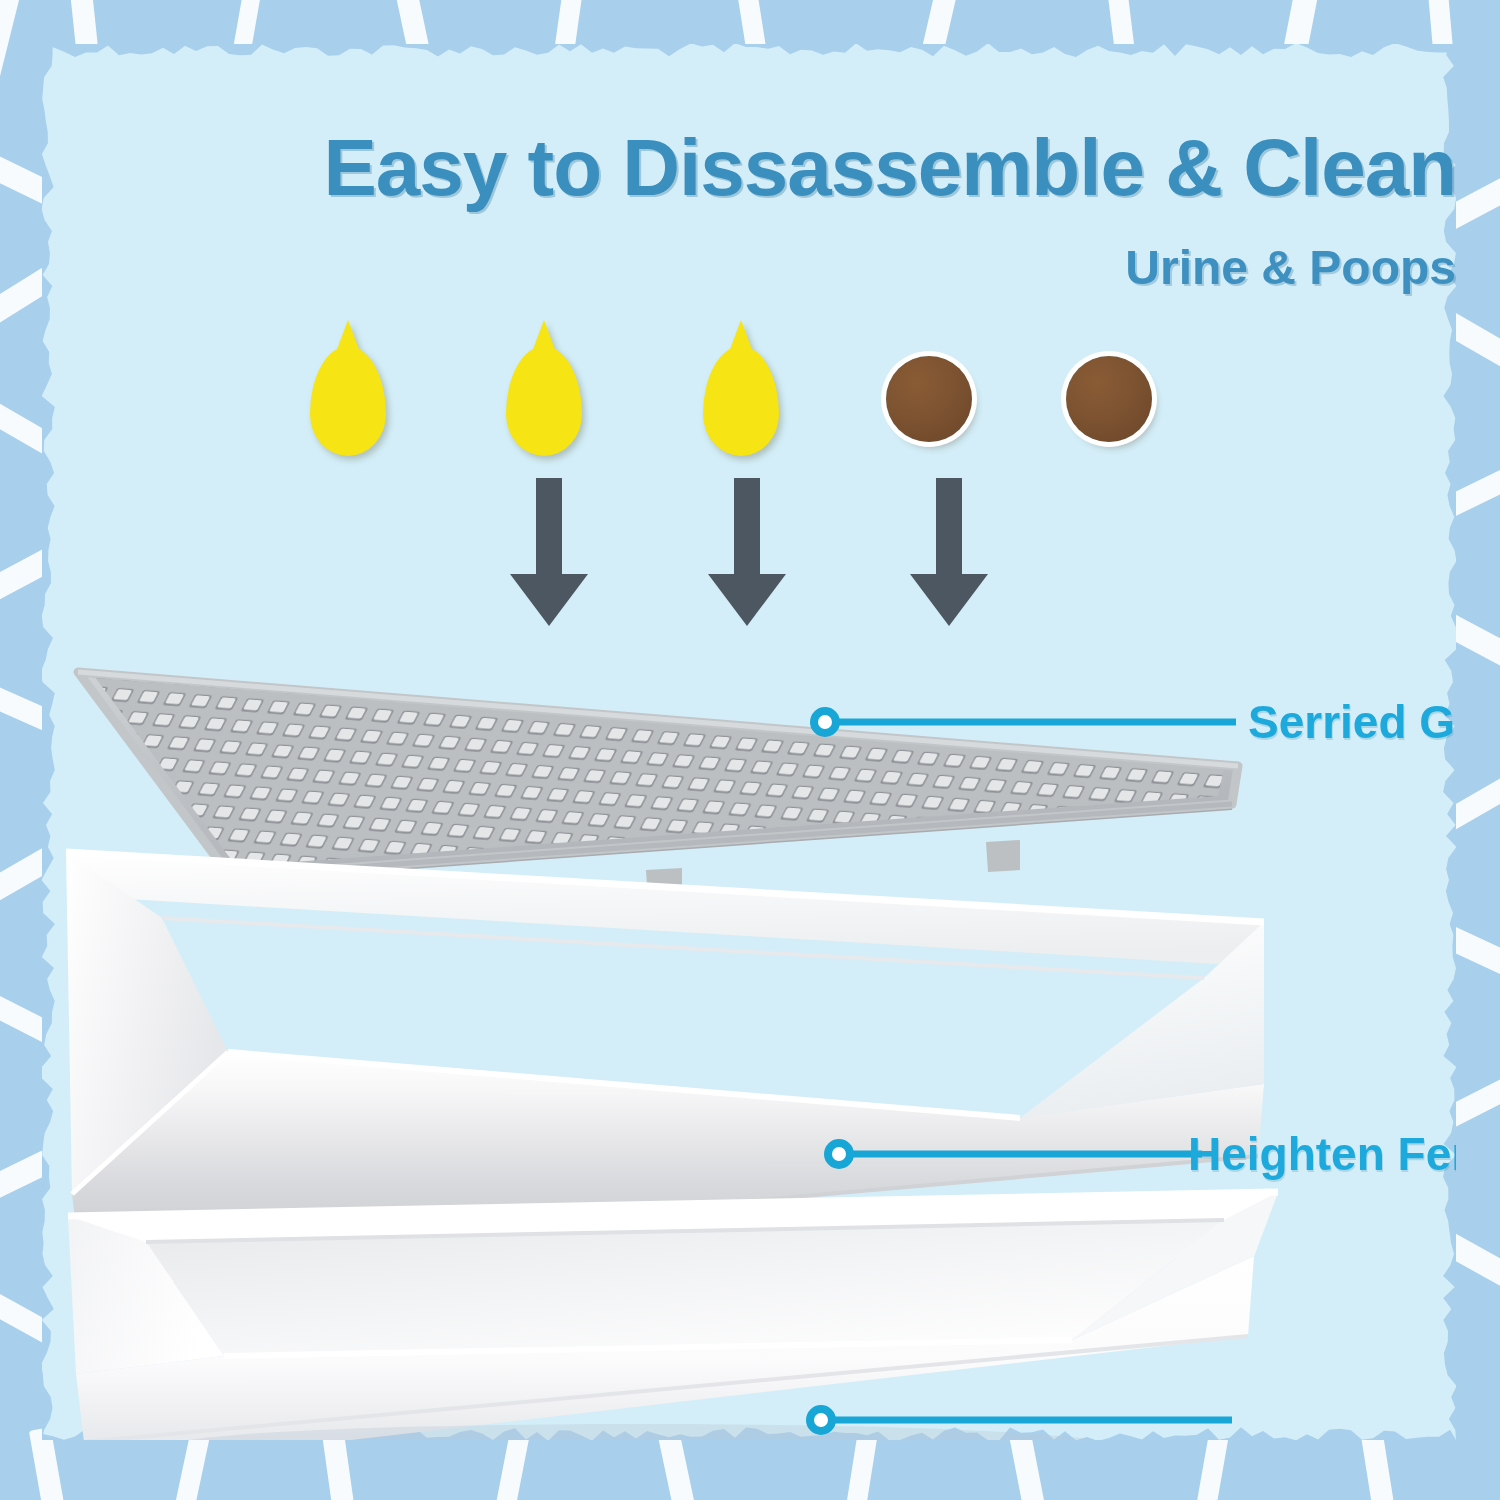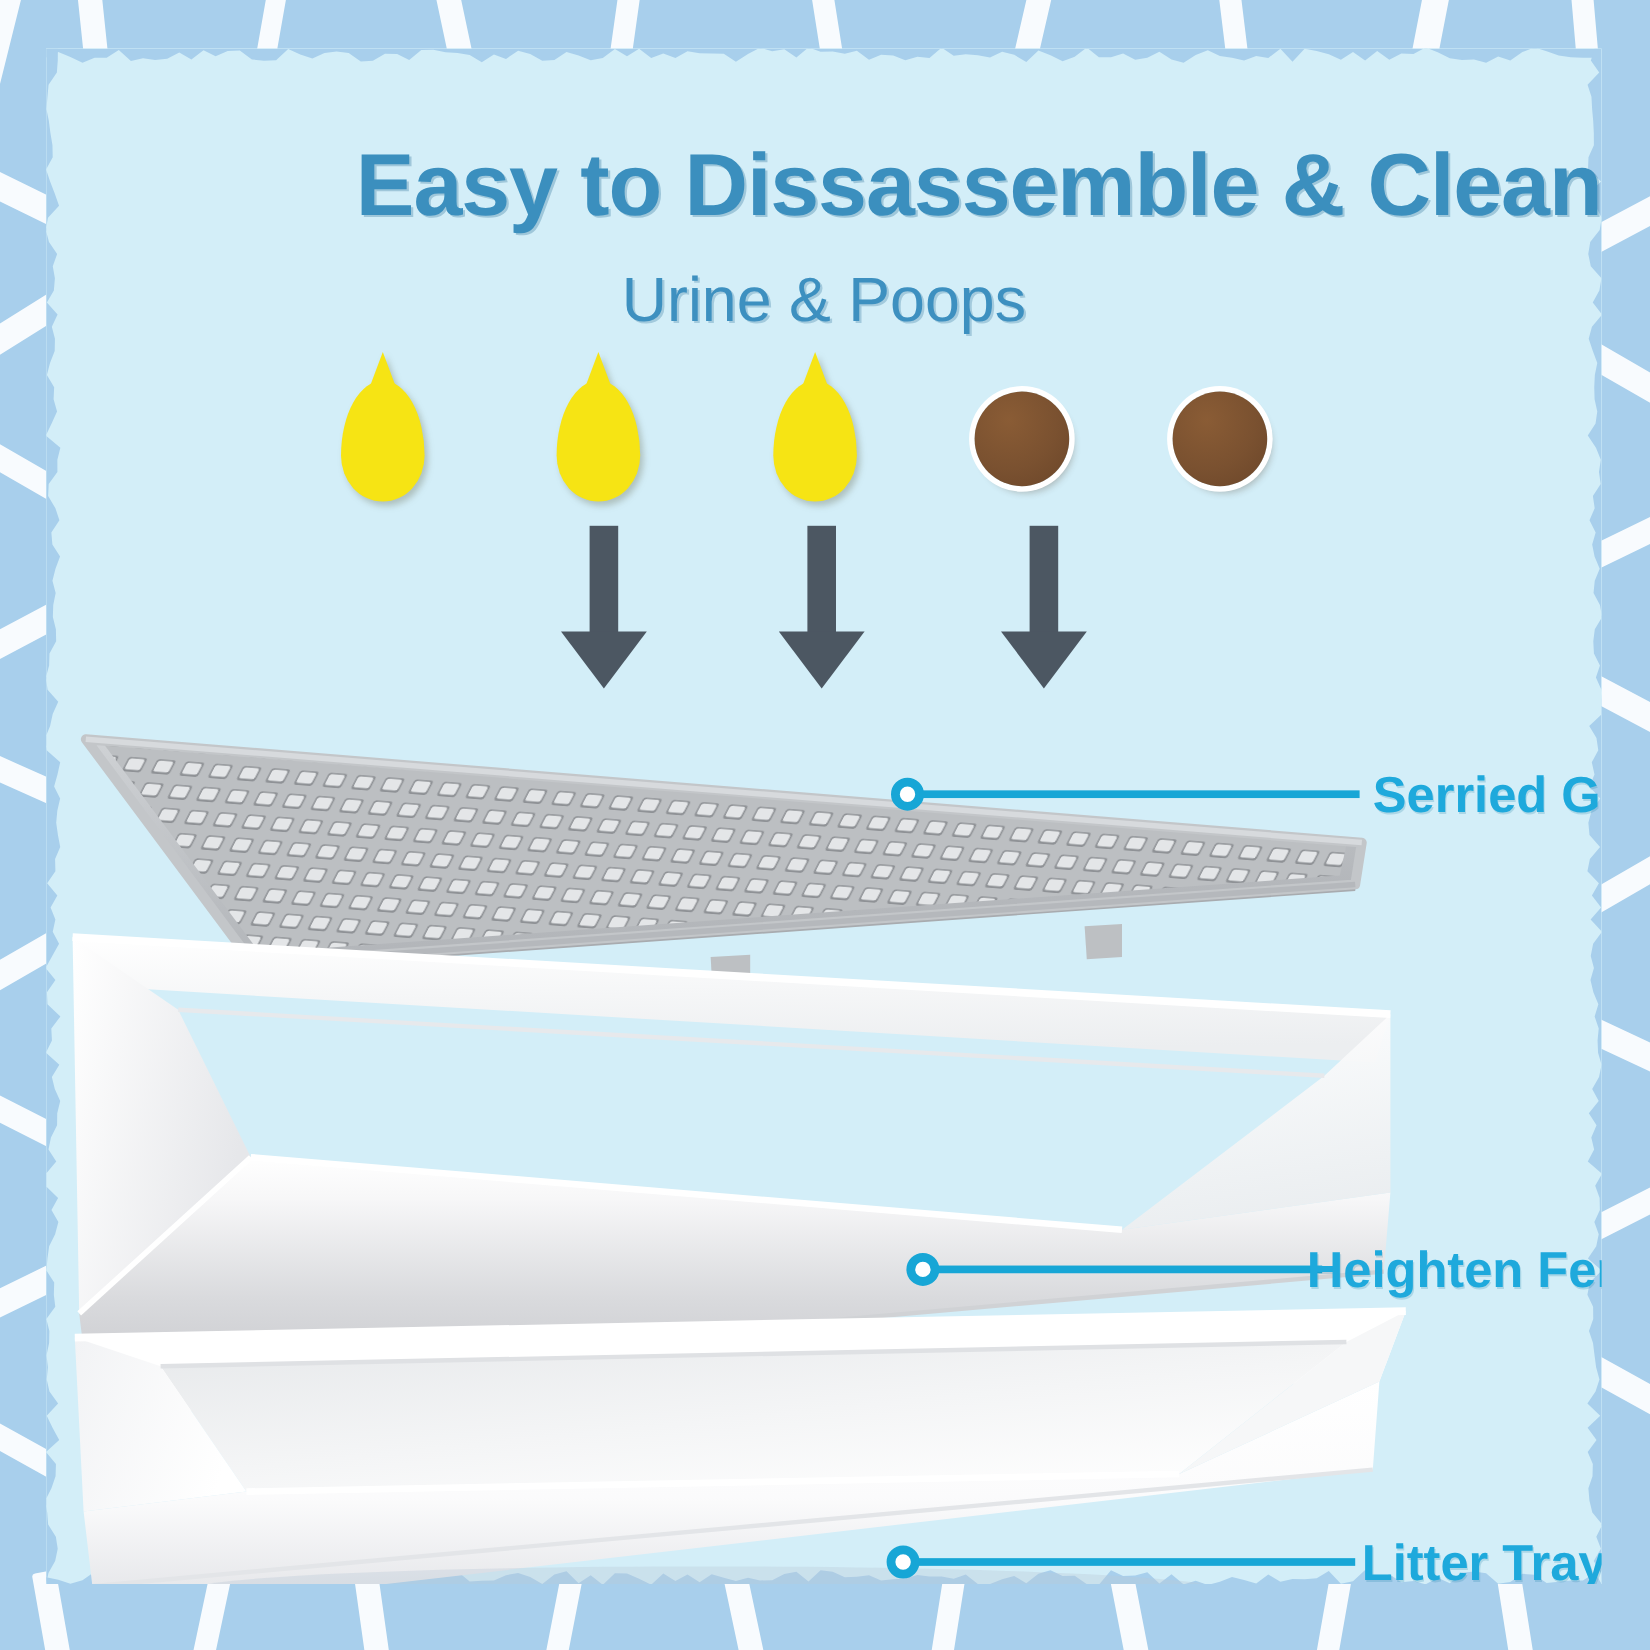--- a/index.html
+++ b/index.html
@@ -36,22 +36,22 @@
     position:absolute; left:0; top:78px; width:100%;
     text-align:right;
     font-size:80px; font-weight:bold;
     color:#3b8fbe;
     letter-spacing:-1px;
     text-shadow:2px 2px 0 rgba(40,110,150,.30);
     white-space:nowrap;
   }
   #subtitle {
     position:absolute; left:0; top:196px; width:100%;
-    text-align:center;
-    font-size:57px; font-weight:normal;
+    text-align:right;
+    font-size:48px; font-weight:bold;
     color:#3d90c0;
     text-shadow:2px 2px 0 rgba(40,110,150,.28);
     white-space:nowrap;
   }
 
   
   .drop {
     position:absolute;
     width:76px; height:110px;
     background:#f6e414;
@@ -306,18 +306,17 @@
           <span class="txt" style="left: 438px;">Serried Grid</span>
         </div>
         <div class="callout" style="left: 782px; top: 1090px; width: 784px;">
           <span class="dot"></span>
           <span class="line" style="width: 352px;"></span>
           <span class="txt" style="left: 364px;">Heighten Fence</span>
         </div>
         <div class="callout" style="left: 764px; top: 1356px; width: 852px;">
           <span class="dot"></span>
           <span class="line" style="width: 400px;"></span>
-          <span class="txt" style="left: 432px;">Litter Tray</span>
         </div>
       </div>
 
   </div>
 </div>
 
 </body></html>

